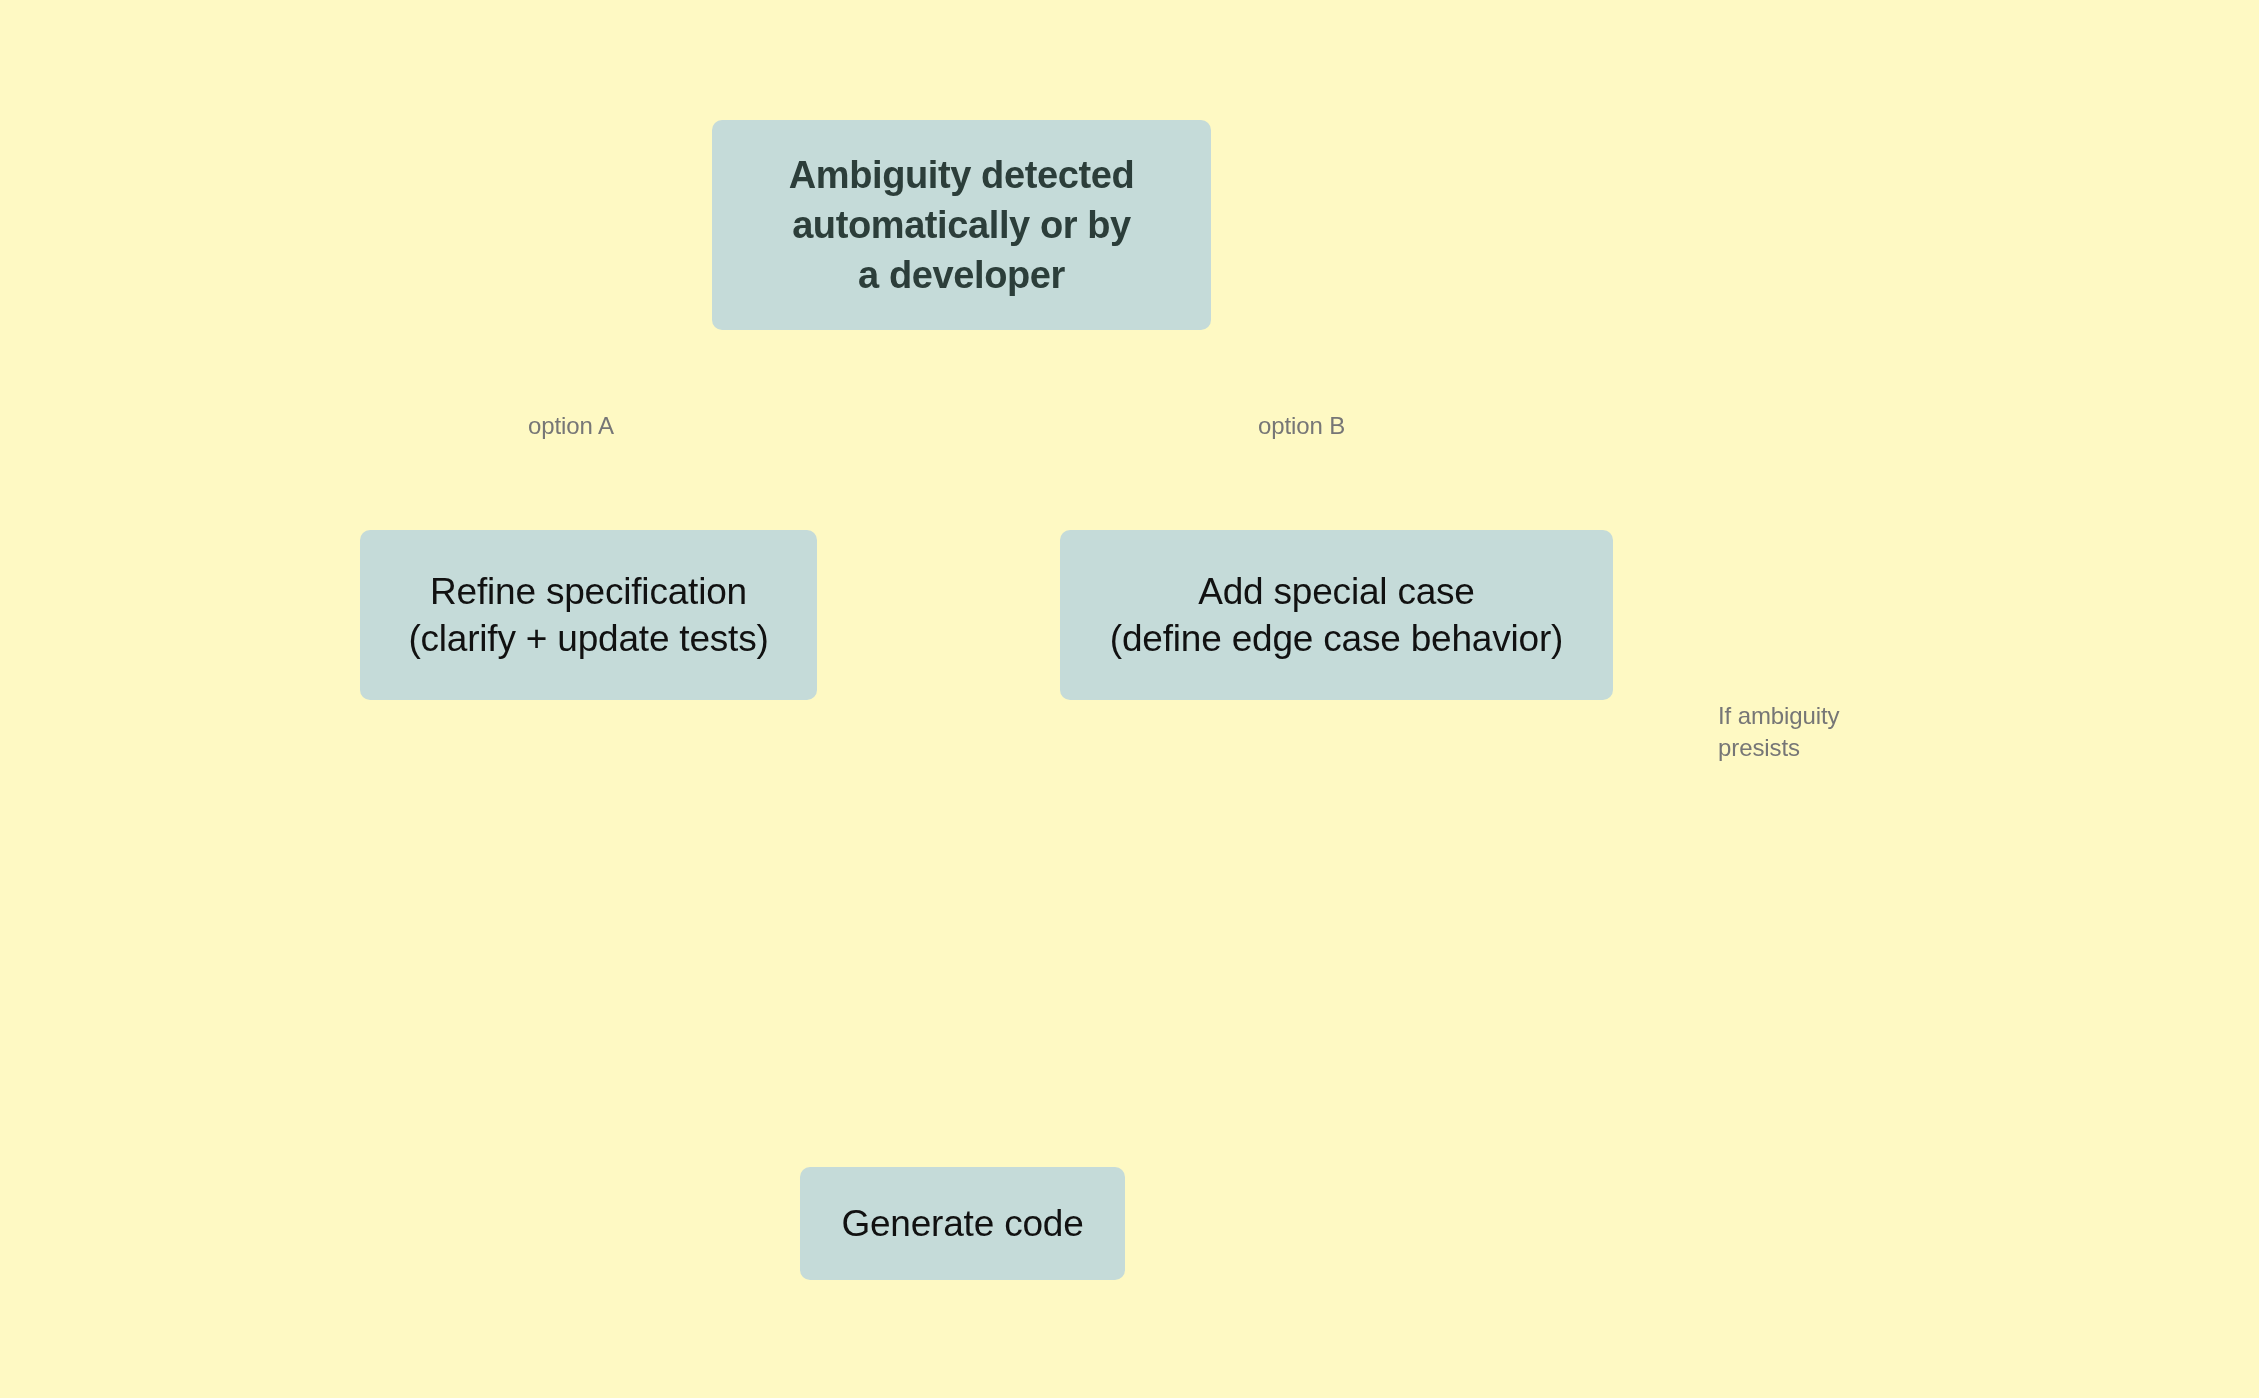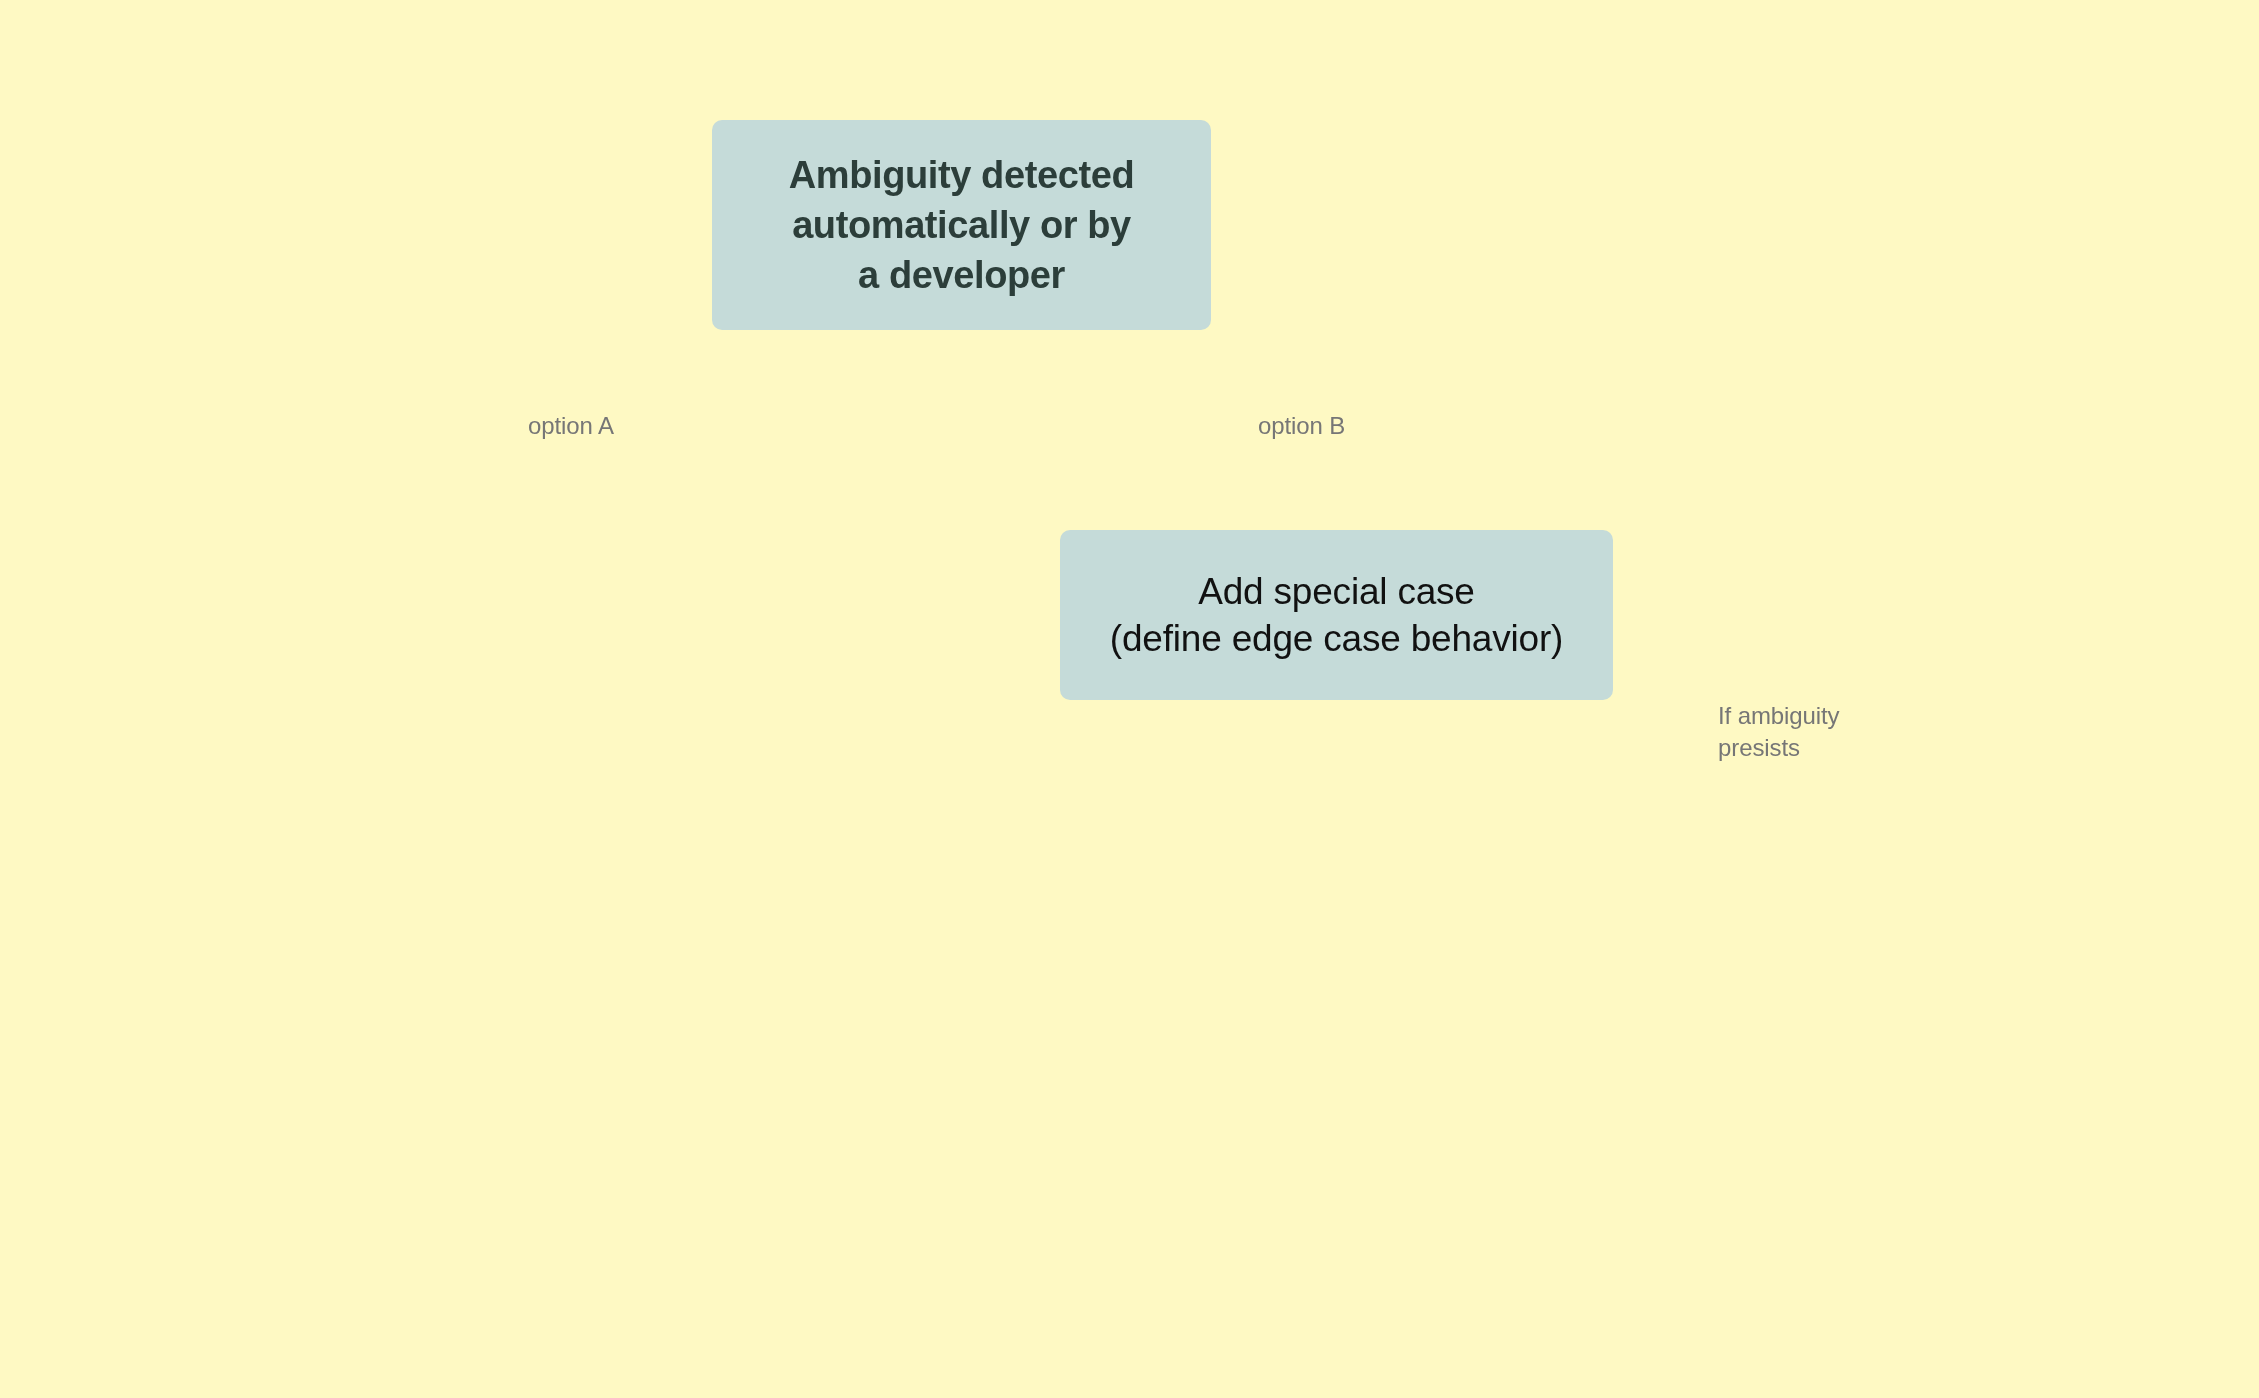--- a/index.html
+++ b/index.html
@@ -70,22 +70,25 @@
 <div id="canvas">
 
   <div class="node emphasis" id="node-ambiguity-detected">Ambiguity detected
 automatically or by
 a developer</div>
 
   <div class="edge-label" id="label-option-a">option A</div>
 
   <div class="edge-label" id="label-option-b">option B</div>
 
+  <div class="node" id="node-refine-specification">Refine specification
+(clarify + update tests)</div>
 
   <div class="node" id="node-add-special-case">Add special case
 (define edge case behavior)</div>
 
   <div class="edge-label" id="label-ambiguity-persists">If ambiguity
 presists</div>
 
 
+  <div class="node" id="node-generate-code">Generate code</div>
 
 </div>
 
 </body></html>

